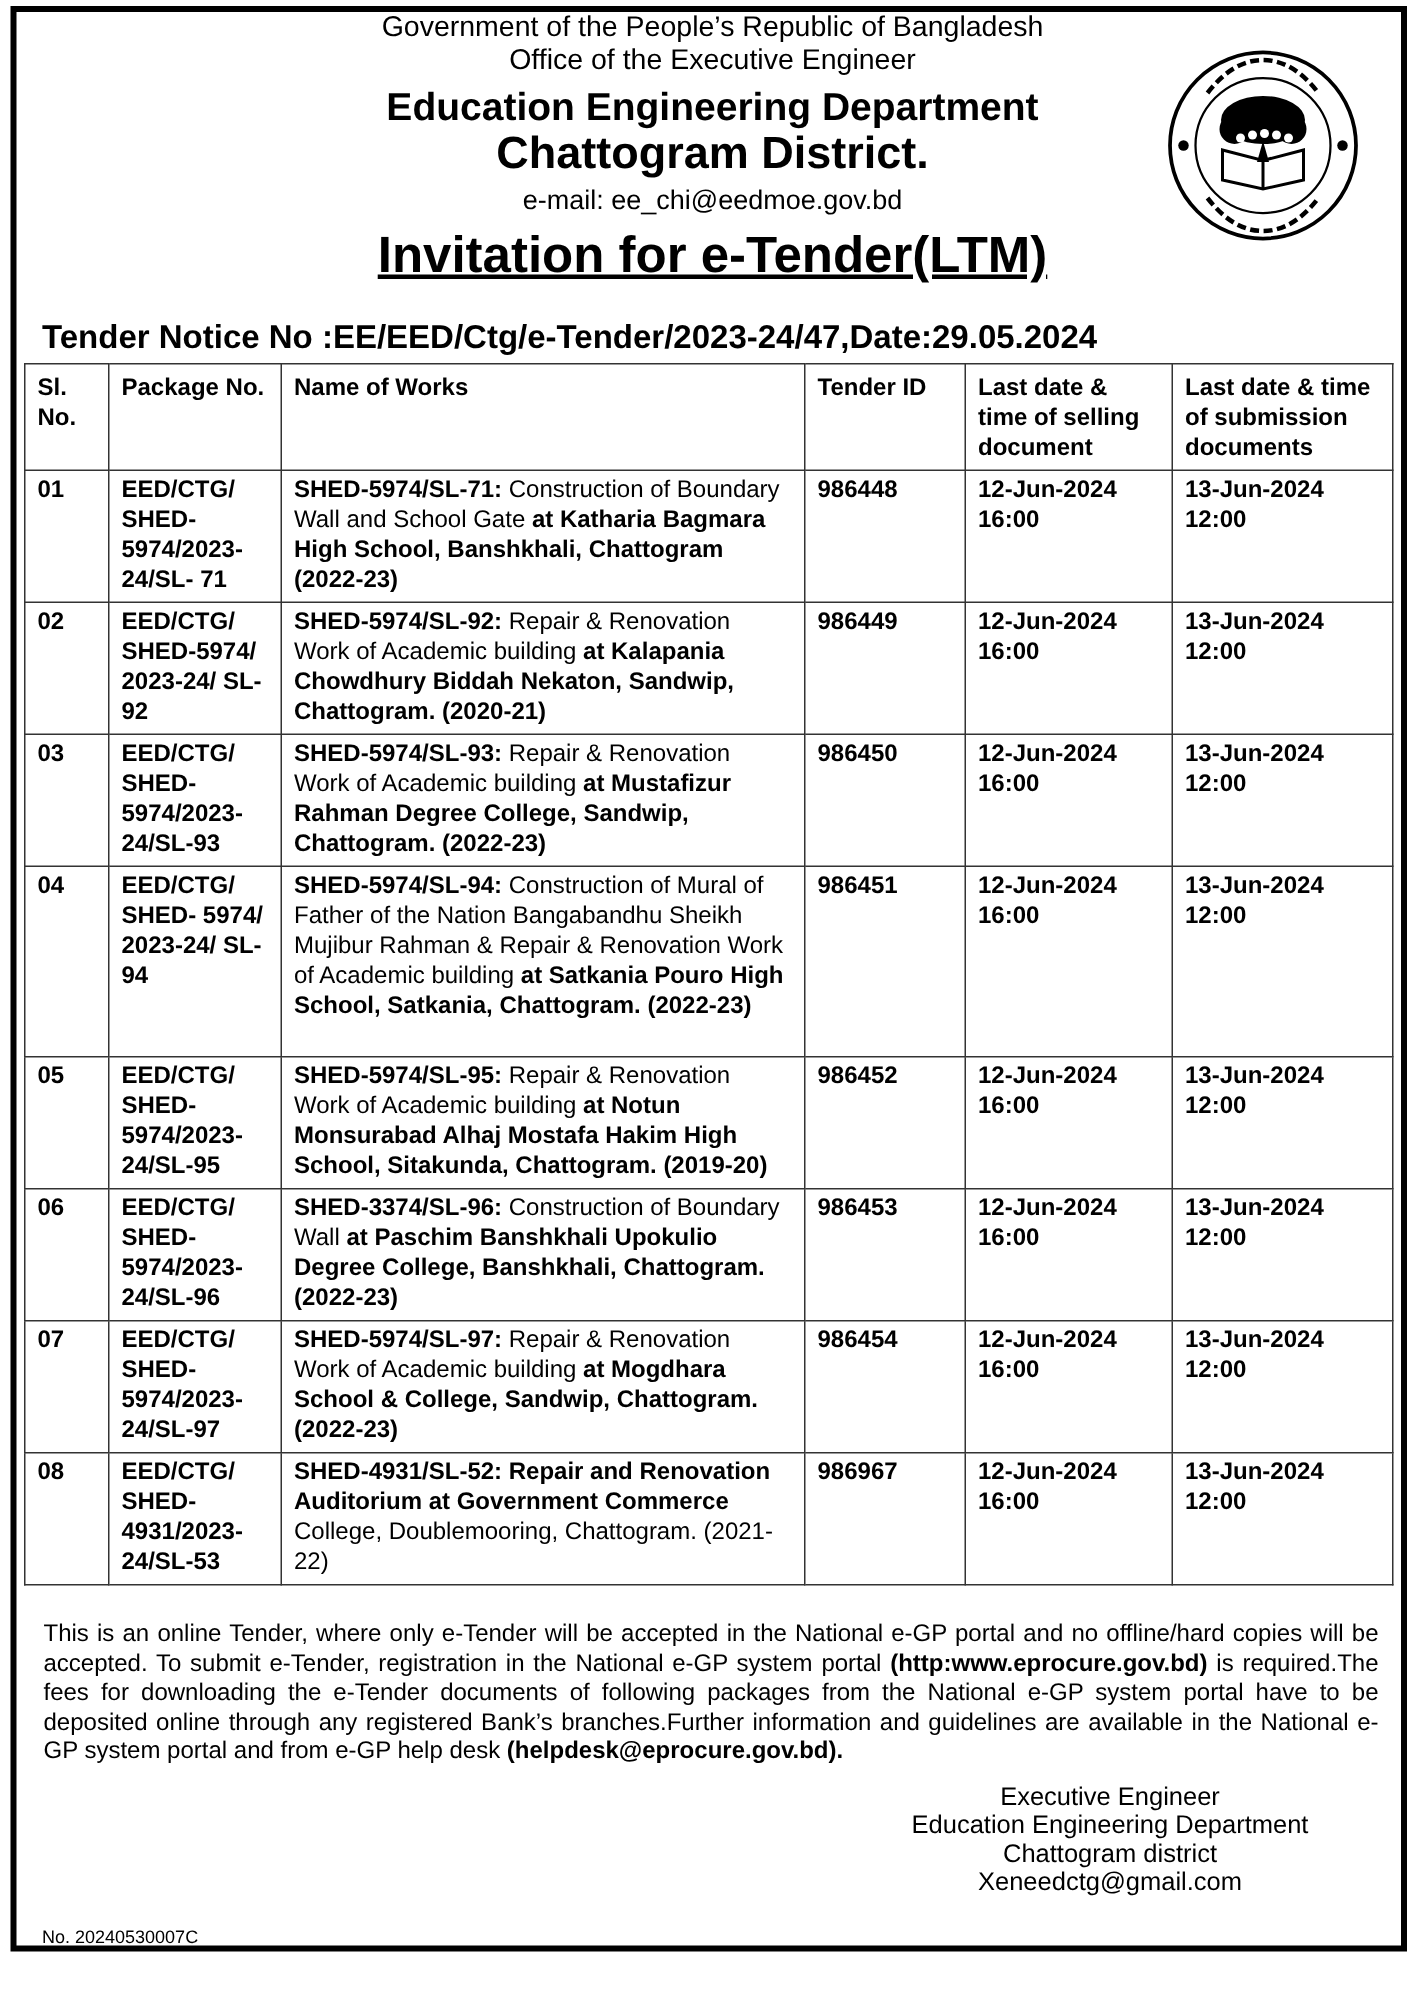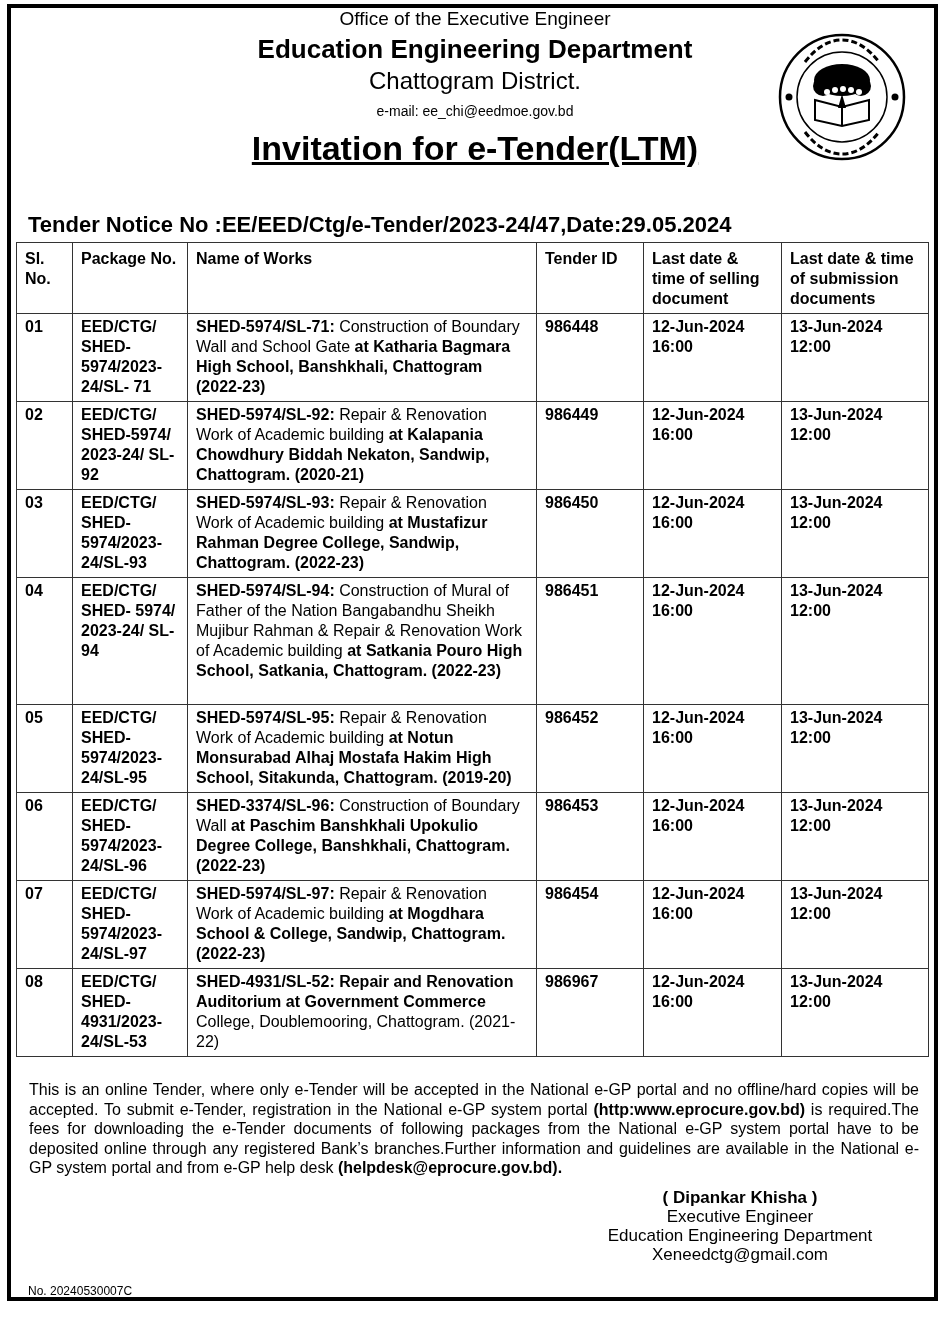--- a/index.html
+++ b/index.html
@@ -5,22 +5,22 @@
   html, body { margin: 0; padding: 0; background: #ffffff; }
   body { width: 950px; height: 1327px; position: relative; font-family: "Liberation Sans", sans-serif; color: #000; }
   .frame {
     position: absolute; left: 7px; top: 4px; width: 931px; height: 1297px;
     border: 4px solid #000; box-sizing: border-box;
   }
   .header { position: absolute; left: 0; top: 8px; width: 950px; text-align: center; }
   .h-gov { font-size: 19px; line-height: 22px; }
   .h-office { font-size: 19px; line-height: 22px; }
   .h-dept { font-size: 26px; font-weight: bold; line-height: 31px; margin-top: 4px; }
-  .h-dist { font-size: 24px; font-weight: normal; line-height: 31px; }
-  .h-email { font-size: 14px; line-height: 18px; margin-top: 6px; }
+  .h-dist { font-size: 30px; font-weight: bold; line-height: 31px; }
+  .h-email { font-size: 18px; line-height: 18px; margin-top: 6px; }
   .h-title { font-size: 34px; font-weight: bold; text-decoration: underline; line-height: 40px; margin-top: 8px; }
   .logo { position: absolute; left: 777px; top: 32px; width: 130px; height: 130px; }
   .notice-no { position: absolute; left: 28px; top: 212px; font-size: 22px; font-weight: bold; }
   table.tender {
     position: absolute; left: 16px; top: 242px; width: 912px;
     border-collapse: collapse; table-layout: fixed;
   }
   table.tender th, table.tender td {
     border: 1.5px solid #333; vertical-align: top; padding: 3px 8px 4px 8px;
     font-size: 16px; line-height: 20px; text-align: left;
@@ -42,20 +42,21 @@
   .sign { position: absolute; left: 560px; top: 1188px; width: 360px; text-align: center; font-size: 17px; line-height: 19px; }
   .sign .name { font-weight: bold; }
   .ref-no { position: absolute; left: 28px; top: 1284px; font-size: 12px; }
 </style>
 </head>
 <body>
 
 <div class="frame"></div>
 
 <div class="header">
+  <div class="h-gov">Government of the People’s Republic of  Bangladesh</div>
   <div class="h-office">Office of the Executive Engineer</div>
   <div class="h-dept">Education Engineering Department</div>
   <div class="h-dist">Chattogram District.</div>
   <div class="h-email">e-mail: ee_chi@eedmoe.gov.bd</div>
   <div class="h-title">Invitation for e-Tender(LTM)</div>
 </div>
 
 <svg class="logo" viewBox="0 0 130 130">
   <circle cx="65" cy="65" r="62" fill="none" stroke="#000" stroke-width="2.5"></circle>
   <circle cx="65" cy="65" r="45" fill="none" stroke="#000" stroke-width="1.5"></circle>
@@ -211,19 +212,19 @@
         </td>
       </tr>
     </tbody>
 </table>
 
 <div class="footer-text">
   <span>This is an online Tender, where only e-Tender will be accepted in the National e-GP portal and no offline/hard copies will be accepted. To submit  e-Tender, registration in the National e-GP system portal </span><b>(http:www.eprocure.gov.bd)</b><span> is required.The fees for downloading the e-Tender documents of following packages from the National e-GP system portal have to be deposited online through any registered Bank’s branches.Further information and guidelines are available in the National e-GP system portal and from e-GP help desk </span><b>(helpdesk@eprocure.gov.bd).</b>
 </div>
 
 <div class="sign">
-  <div class="name">( Dipankar Khisha )</div>
   <div>Executive Engineer</div>
   <div>Education Engineering Department</div>
+  <div>Chattogram district</div>
   <div>Xeneedctg@gmail.com</div>
 </div>
 
 <div class="ref-no">No. 20240530007C</div>
 
 </body></html>

